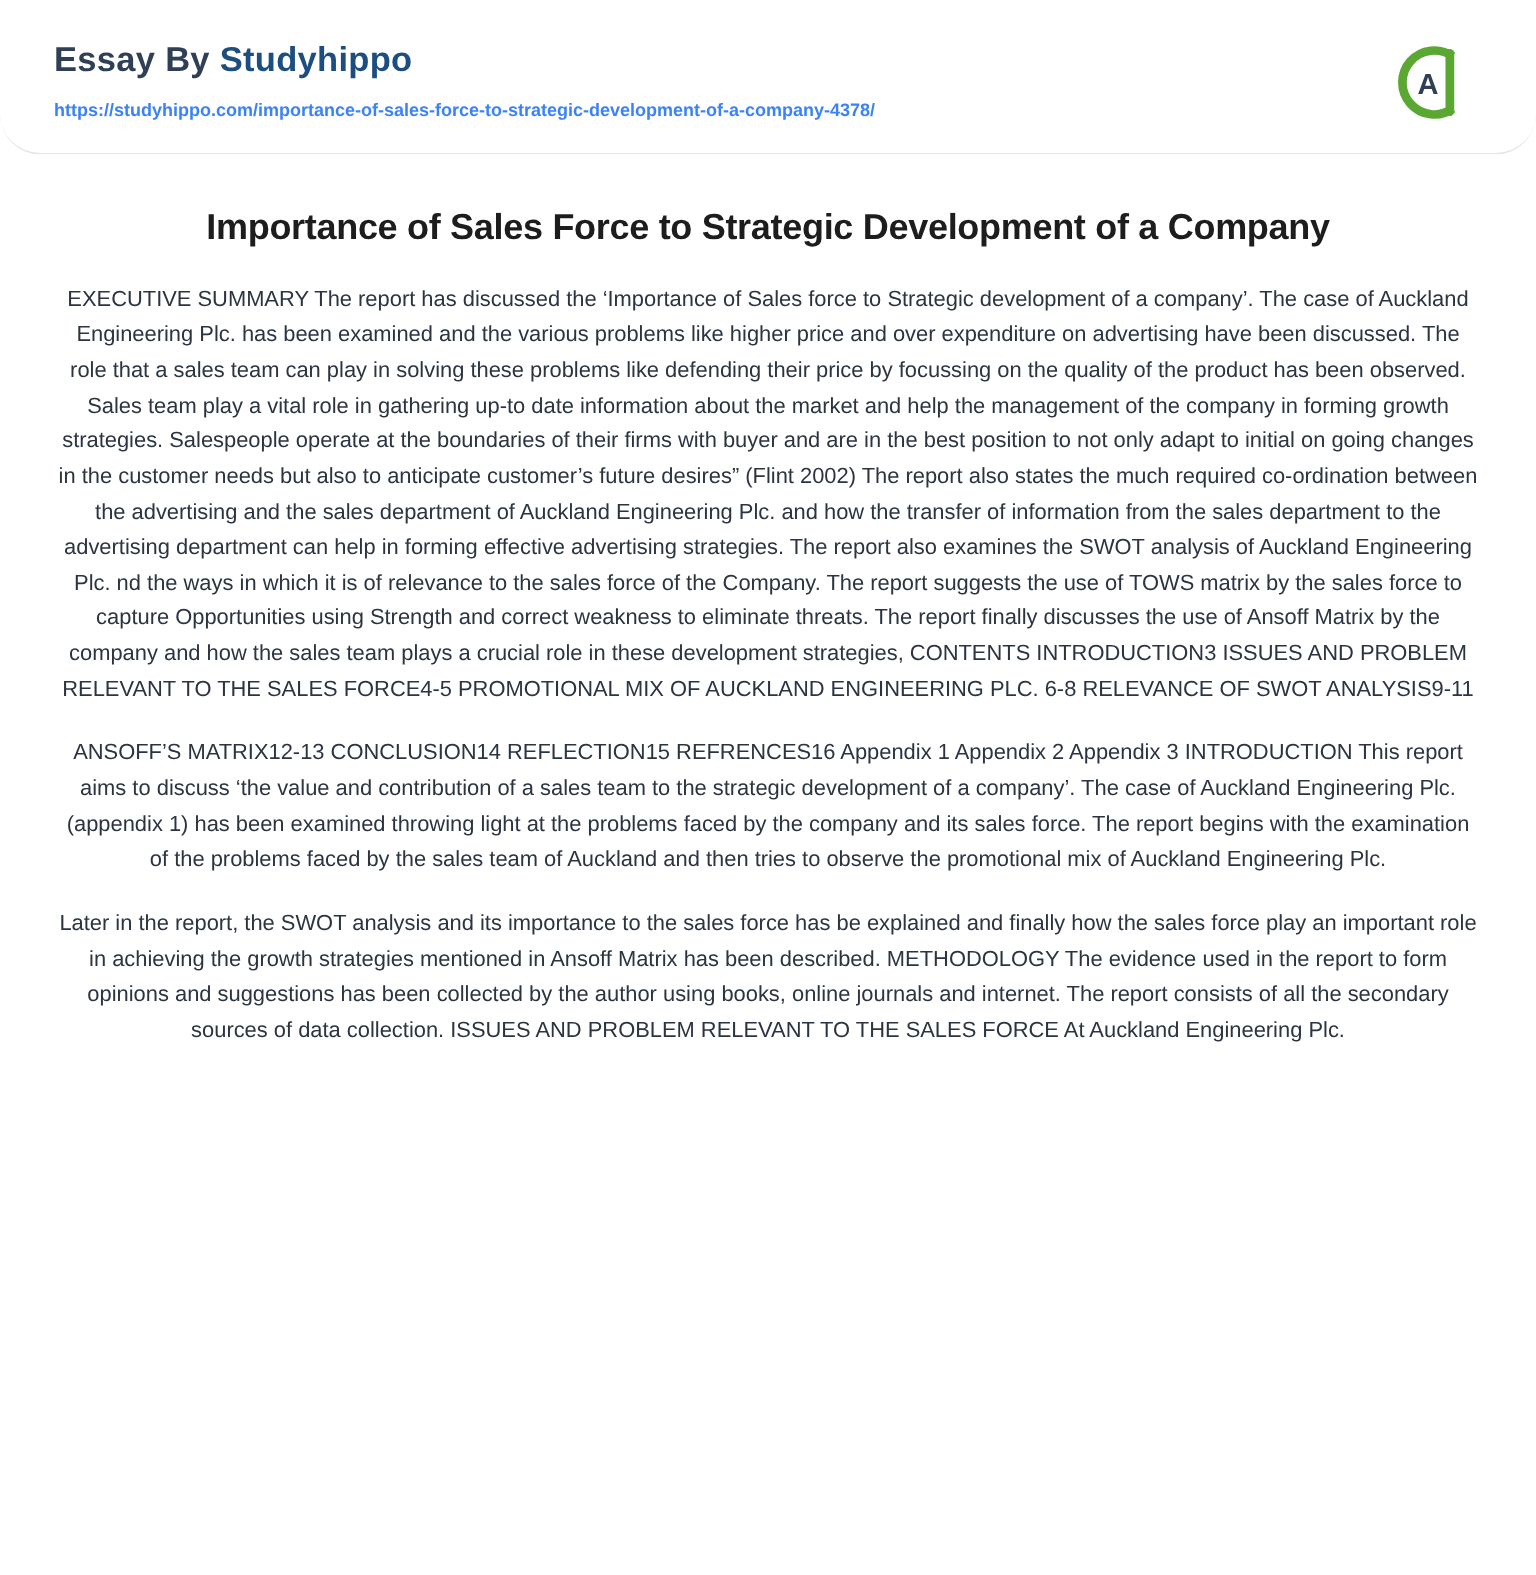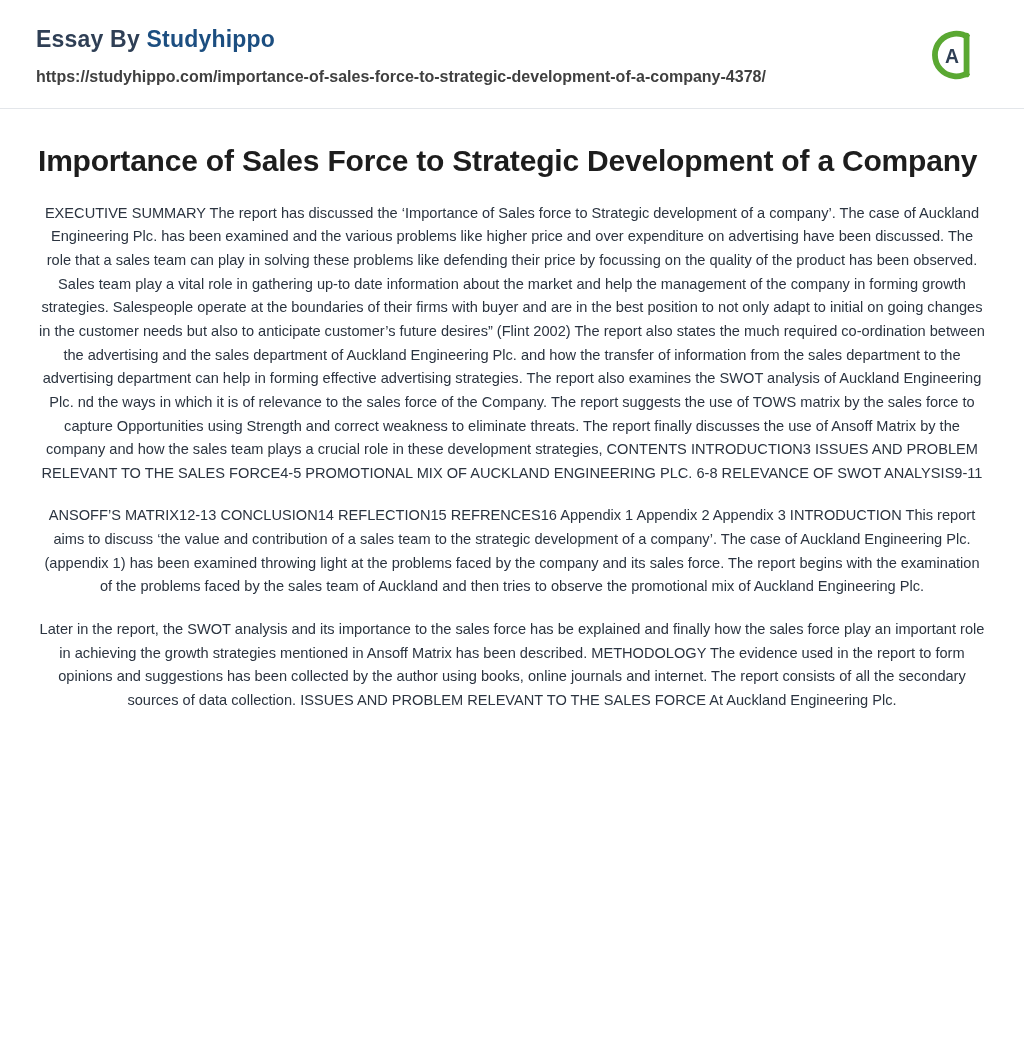--- a/index.html
+++ b/index.html
@@ -20,62 +20,64 @@
     position: relative;
     box-sizing: border-box;
   }
   
   .header {
     padding: 26px 36px 20px 36px;
     border-bottom: 1px solid #e3e6ea;
     position: relative;
     min-height: 92px;
     box-sizing: border-box;
+    border-radius: 27px;
   }
   .brand {
     font-size: 23px;
     font-weight: bold;
     letter-spacing: 0.2px;
     margin: 0 0 12px 0;
     color: #1f3864;
   }
   .brand .brand-essay {
     color: #2f3f55;
   }
   .brand .brand-name {
     color: #1c4e80;
   }
   .source-url {
-    font-size: 16px;
-    color: #404040;
+    font-size: 12px;
+    color: #3b82f6;
     font-weight: bold;
     line-height: 1.45;
     max-width: 760px;
     word-break: break-all;
     text-decoration: none;
     display: block;
   }
   .logo {
     position: absolute;
     right: 40px;
     top: 24px;
     width: 62px;
     height: 62px;
   }
   
   .content {
     padding: 34px 38px 30px 38px;
   }
   h1.doc-title {
-    font-size: 30px;
+    font-size: 24px;
     line-height: 1.22;
     font-weight: bold;
     margin: 0 0 22px 0;
     color: #1d1d1d;
     letter-spacing: -0.2px;
+    text-align: center;
   }
   p.para {
     font-size: 14.6px;
     line-height: 1.62;
     margin: 0 0 19px 0;
     color: #2b3440;
     text-align: center;
   }
   p.para:last-child { margin-bottom: 0; }
 </style>

